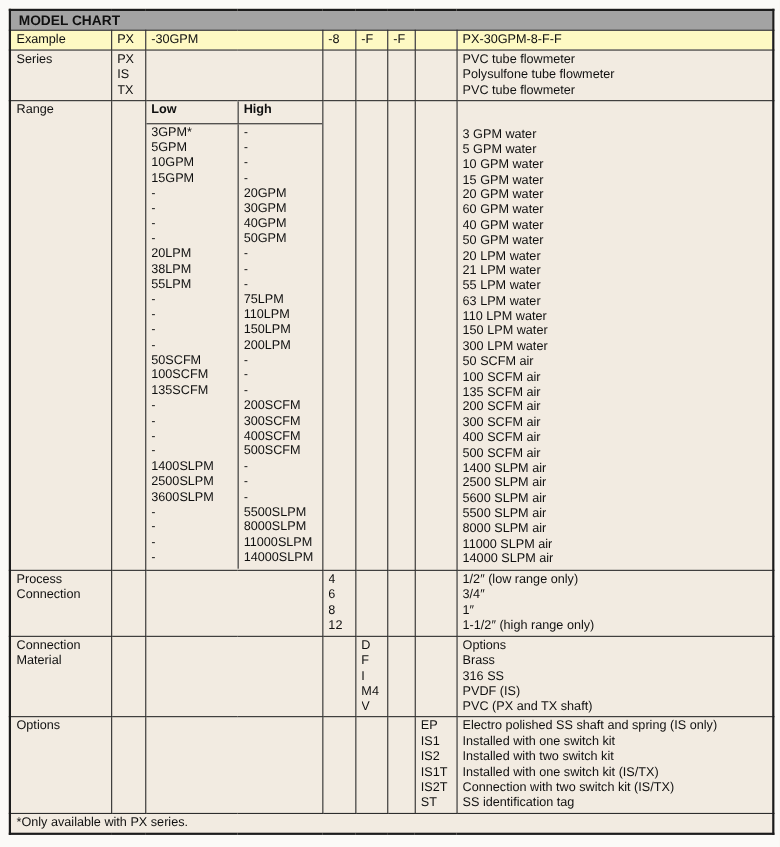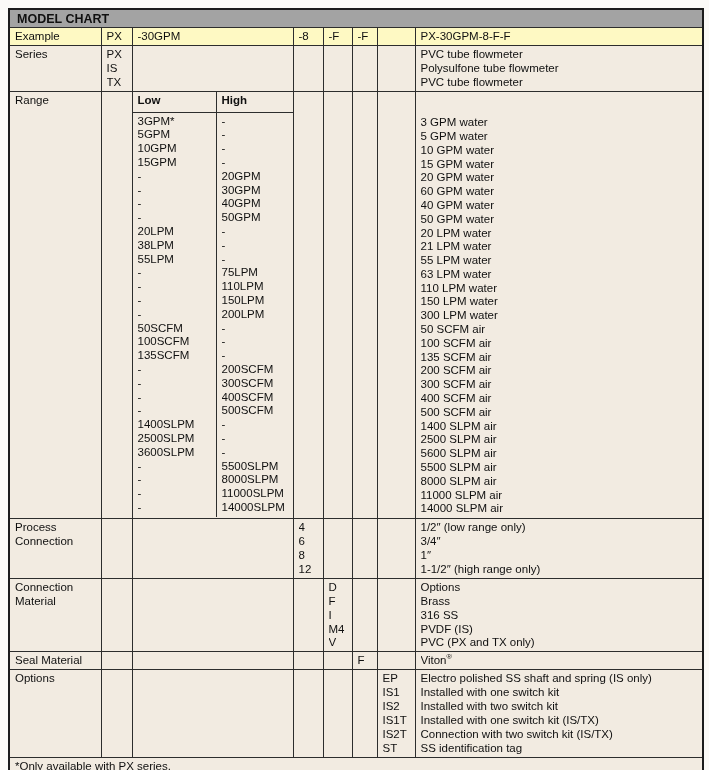--- a/index.html
+++ b/index.html
@@ -271,45 +271,25 @@
     </td>
     <td></td>
     <td></td>
     <td>
       <div>
 
       <div class="line">Options</div>
               <div class="line">Brass</div>
               <div class="line">316 SS</div>
               <div class="line">PVDF (IS)</div>
-              <div class="line">PVC (PX and TX only)</div>
-            </div>
-    </td>
-  </tr>
-
-  <tr>
-    <td class="b">Seal Material</td>
-    <td></td>
-    <td colspan="2"></td>
-    <td></td>
-    <td></td>
-    <td>
-      <div>
-
-      <div class="line">F</div>
-            </div>
-    </td>
-    <td></td>
-    <td>
-      <div>
-
-      <div class="line"><span>Viton</span><sup>®</sup></div>
-            </div>
-    </td>
-  </tr>
+              <div class="line">PVC (PX and TX shaft)</div>
+            </div>
+    </td>
+  </tr>
+
 
   <tr>
     <td class="b">Options</td>
     <td></td>
     <td colspan="2"></td>
     <td></td>
     <td></td>
     <td></td>
     <td>
       <div>

